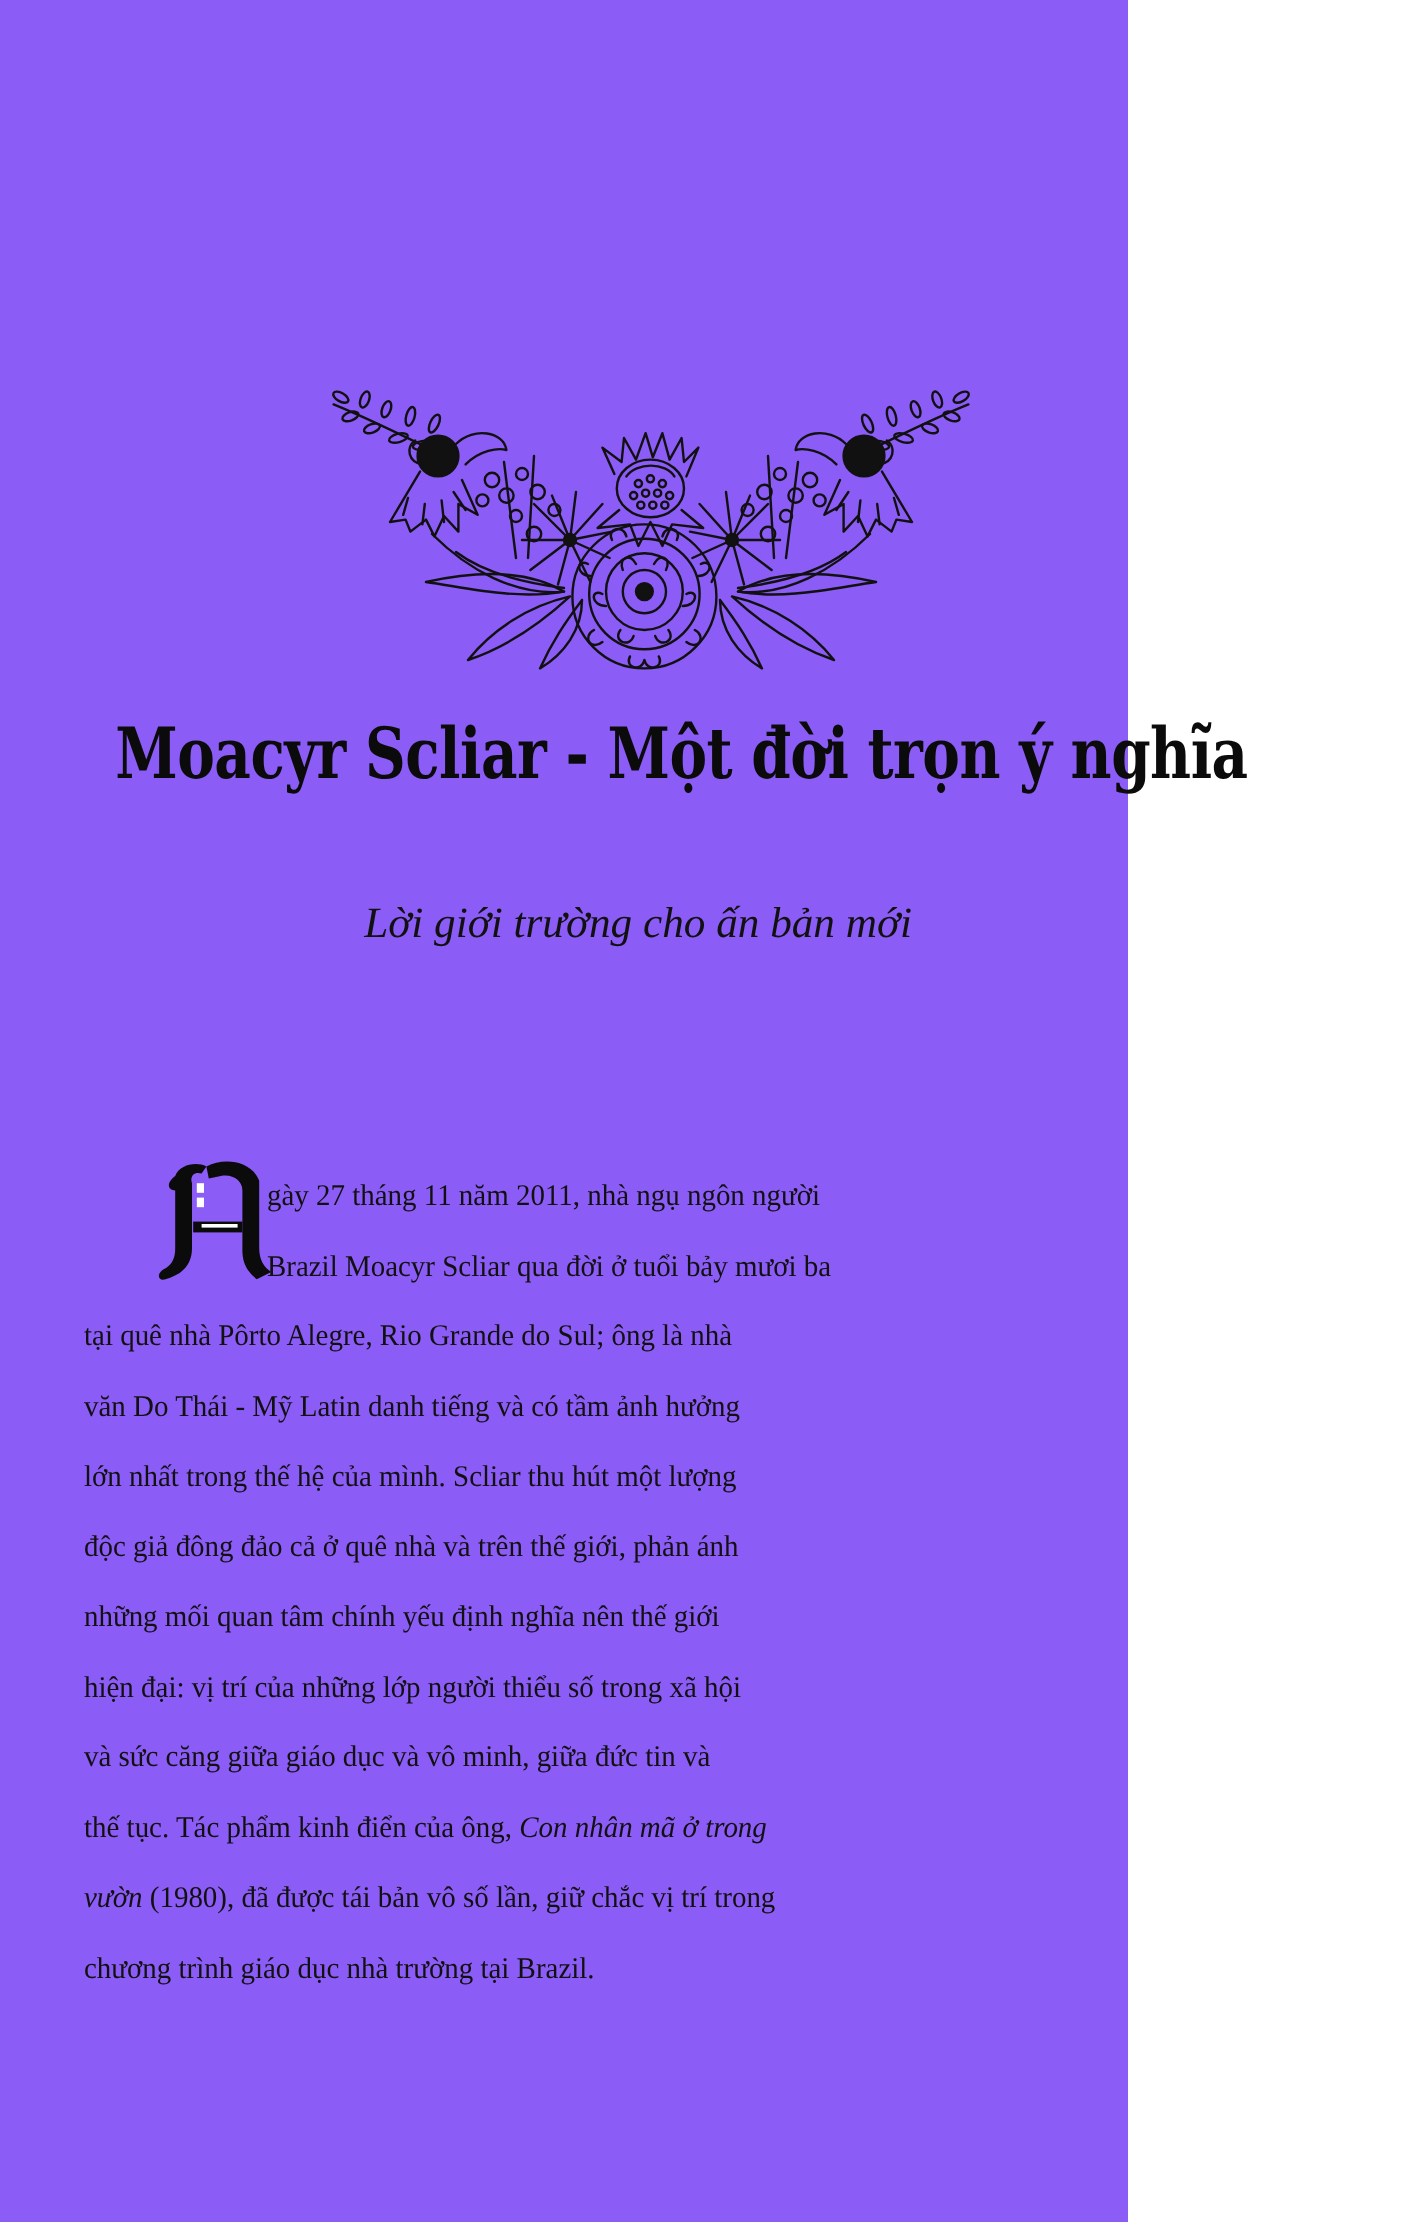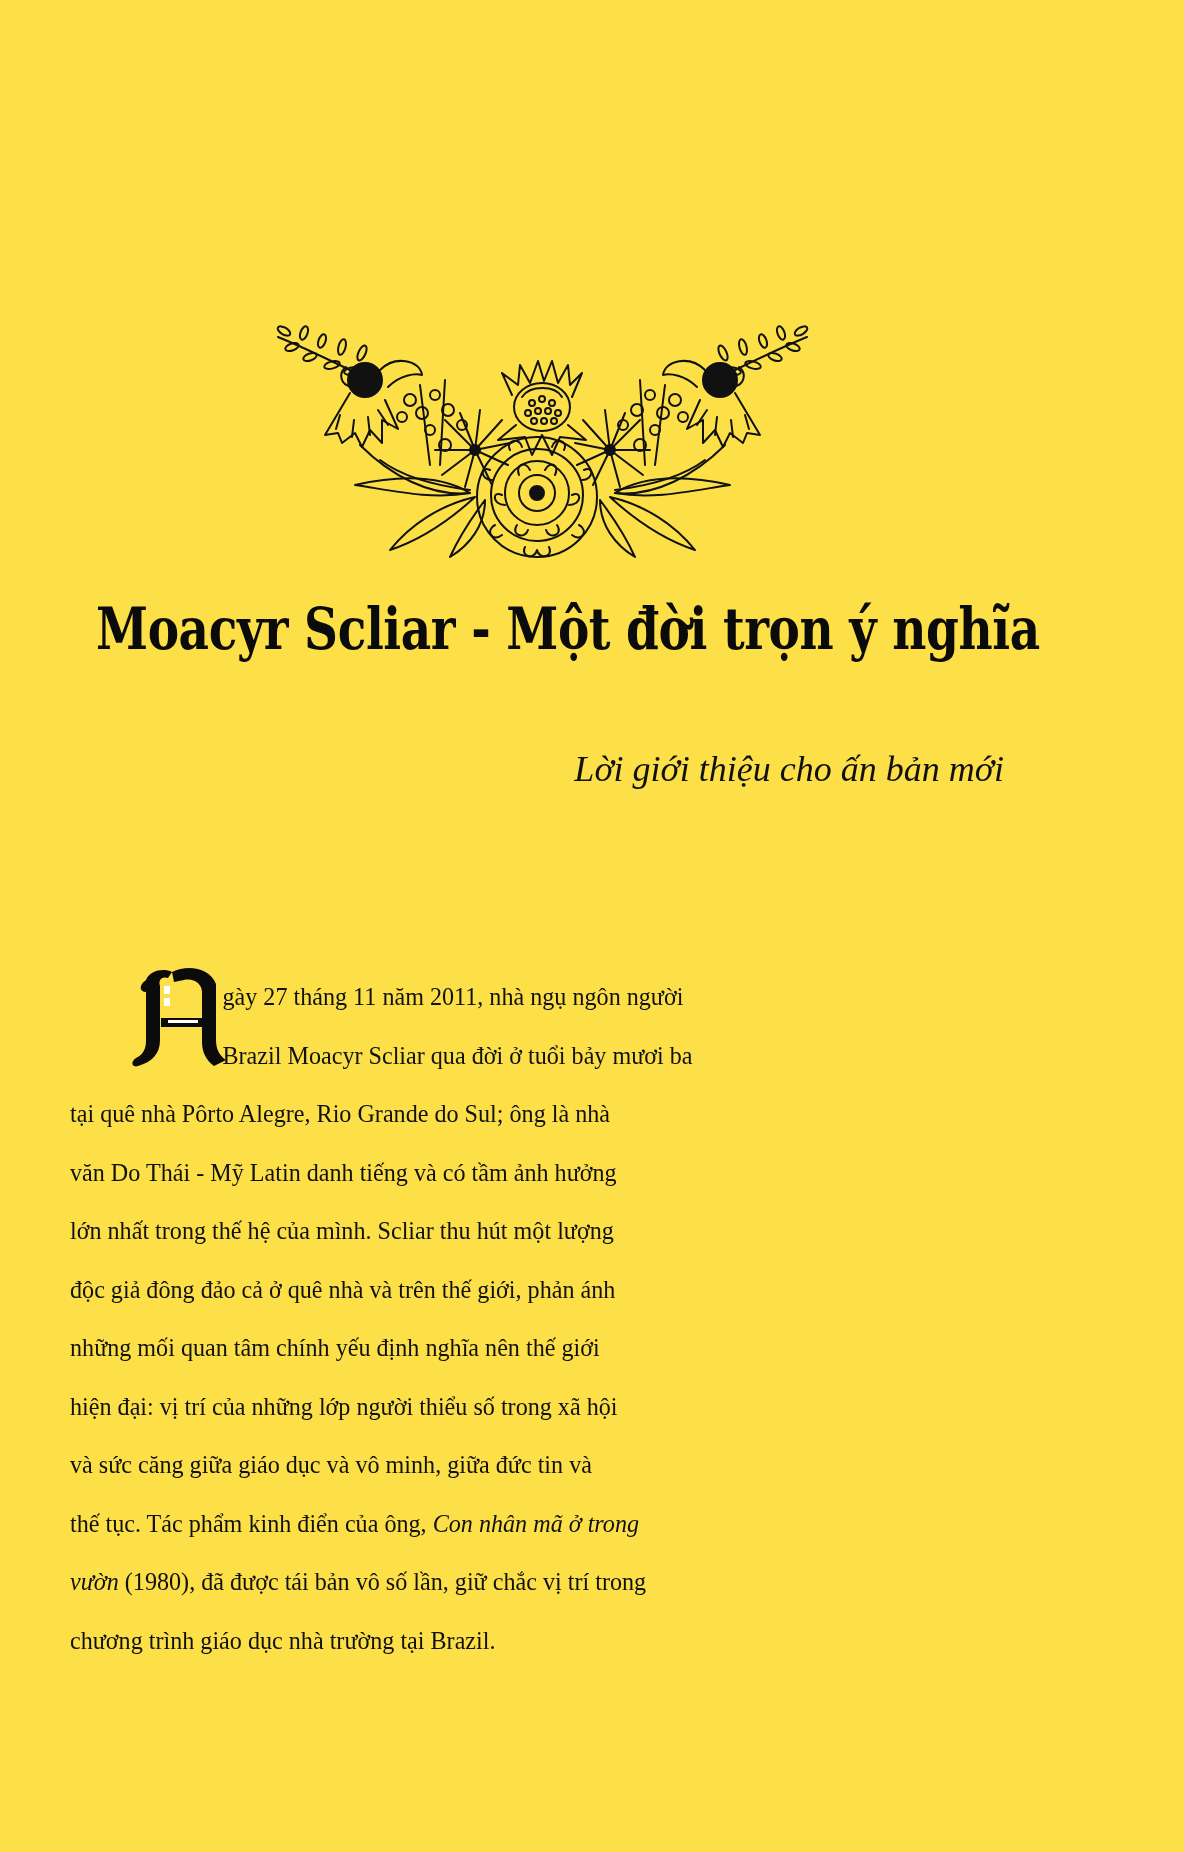--- a/index.html
+++ b/index.html
@@ -10,23 +10,23 @@
     body {
       width: 1184px;
       height: 1852px;
       position: relative;
       overflow: hidden;
       color: #111111;
     }
     .page {
       position: absolute;
       left: 0; top: 0;
-      width: 1184px;
+      width: 940px;
       height: 1852px;
-      background: #fde047;
+      background: #8b5cf6;
     }
     .ornament {
       position: absolute;
       left: 270px;
       top: 325px;
       width: 545px;
       height: 235px;
     }
     .title {
       position: absolute;
@@ -208,21 +208,21 @@
       <path d="M247 200 C 240 210, 255 215, 258 205 M 287 200 C 294 210, 279 215, 276 205"></path>
       <path d="M220 145 C 210 140, 210 155, 222 155 M 314 145 C 324 140, 324 155, 312 155"></path>
       <path d="M225 200 C 215 205, 222 218, 232 210 M 309 200 C 319 205, 312 218, 302 210"></path>
       <path d="M255 222 C 250 232, 265 235, 267 225 M 279 222 C 284 232, 269 235, 267 225"></path>
       <path d="M240 125 C 235 115, 250 112, 252 122 M 294 125 C 299 115, 284 112, 282 122"></path>
     </g>
   </svg>
 
   <h1 class="title">Moacyr Scliar - Một đời trọn ý nghĩa</h1>
 
-  <p class="subtitle">Lời giới thiệu cho ấn bản mới</p>
+  <p class="subtitle">Lời giới trường cho ấn bản mới</p>
 
   <svg class="dropcap" viewBox="0 0 100 108" xmlns="http://www.w3.org/2000/svg">
     <path fill="#0b0b0b" d="
       M18 18 C 22 8, 36 6, 44 10 L 40 16 C 34 14, 30 18, 32 24 L 32 78 C 32 92, 24 100, 10 104
       C 4 106, 2 100, 8 96 C 16 92, 18 86, 18 78 L 18 30 C 12 30, 10 24, 18 18 Z"></path>
     <path fill="#0b0b0b" d="
       M44 10 C 60 2, 82 6, 88 22 L 88 78 C 88 88, 92 94, 98 98 L 86 104 C 78 98, 74 90, 74 80
       L 74 30 C 74 22, 66 16, 56 18 L 46 20 Z"></path>
     <rect x="33" y="56" width="41" height="9" fill="#0b0b0b"></rect>
     <rect x="36" y="24" width="6" height="8" fill="#fff"></rect>

